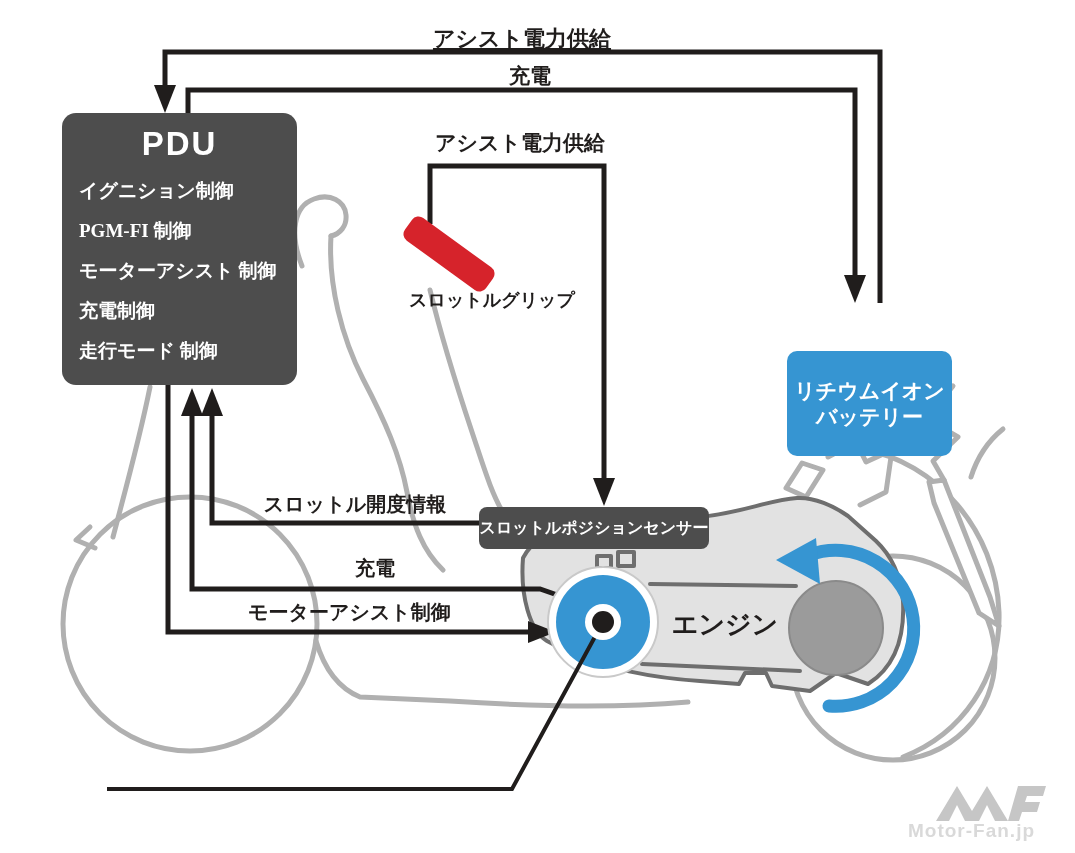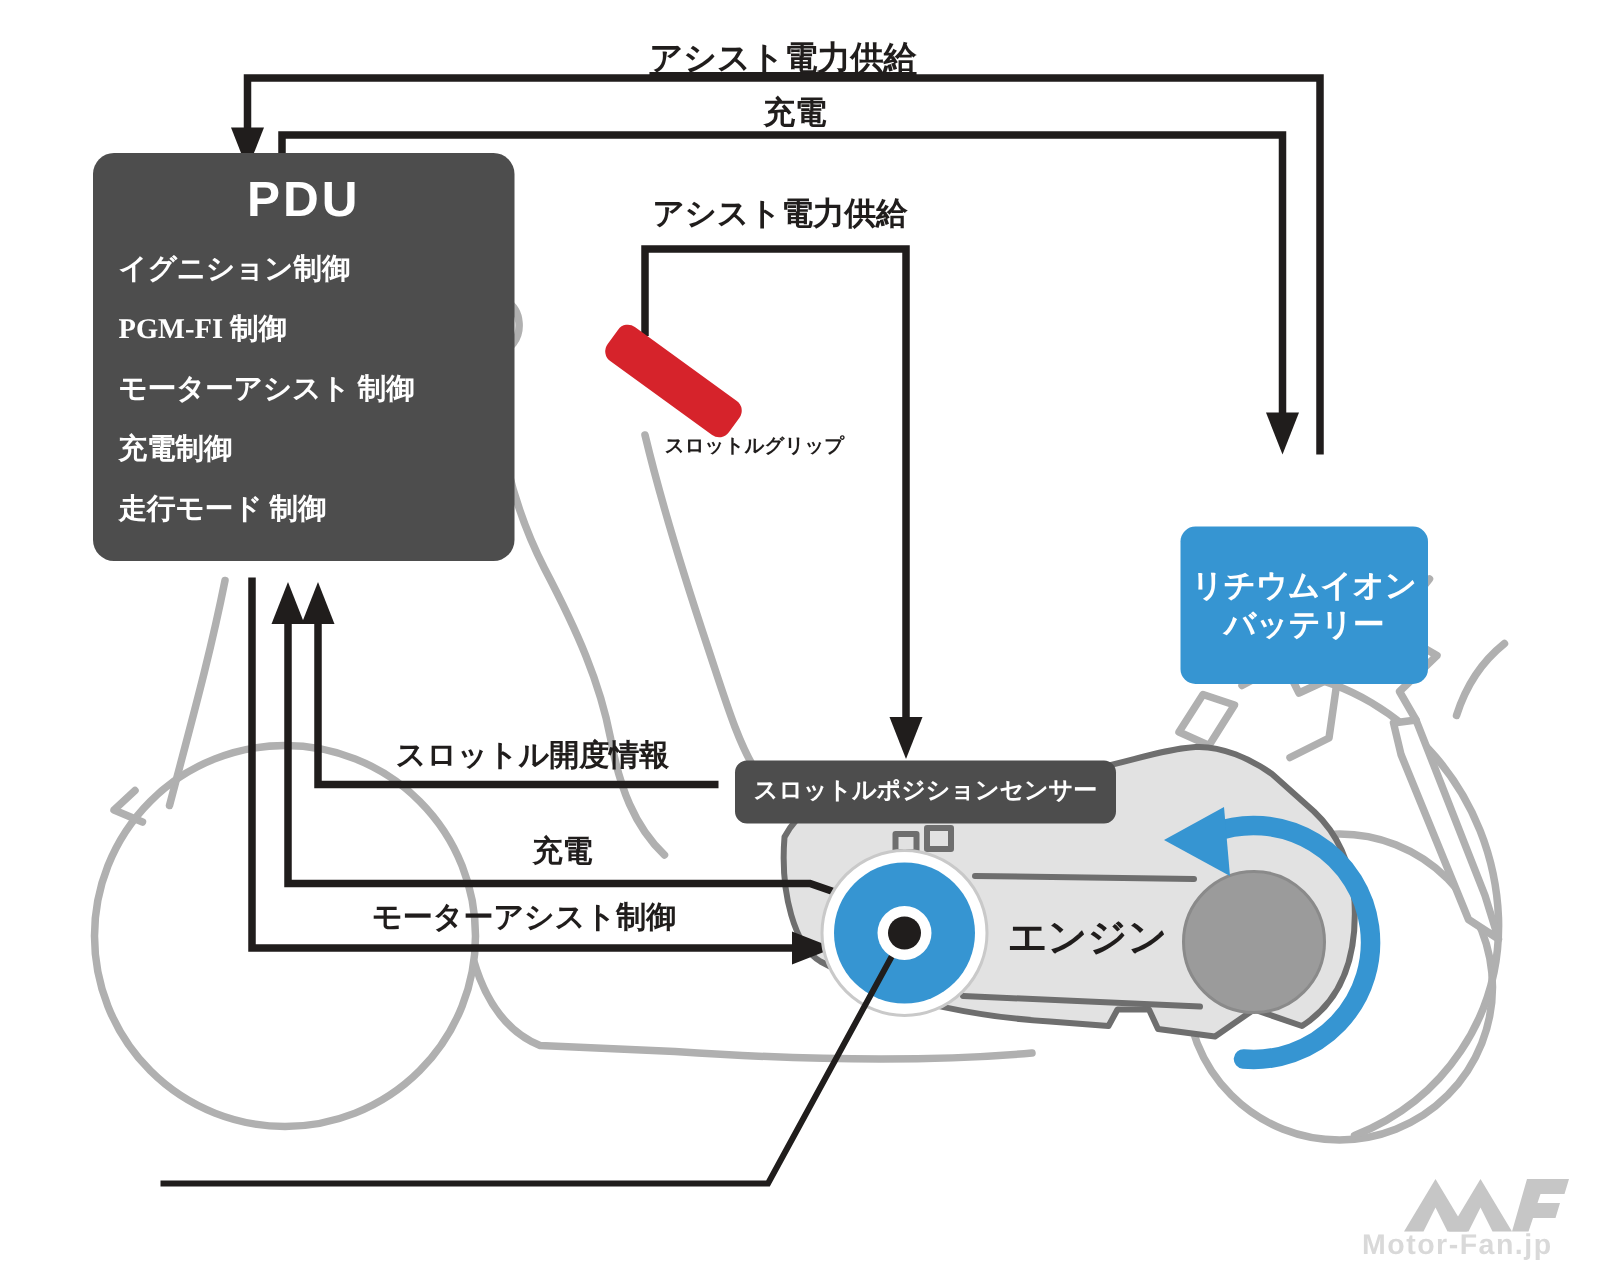--- a/index.html
+++ b/index.html
@@ -19,34 +19,33 @@
     position:relative;width:1075px;height:853px;background:#ffffff;overflow:hidden;
     font-family:"Liberation Sans","DejaVu Sans",sans-serif;
   }
   .stage svg{position:absolute;left:0;top:0;}
   .lbl{
     position:absolute;color:var(--line-black);font-weight:bold;white-space:nowrap;
     text-align:center;line-height:1.15;
   }
   .box{position:absolute;color:#ffffff;font-weight:bold;}
   .pdu{
-    left:62px;top:102px;width:235px;height:272px;background:var(--box-gray);
+    left:62px;top:113px;width:235px;height:272px;background:var(--box-gray);
     border-radius:14px;
-    padding-left:46px;
   }
   .pdu-title{position:absolute;left:0;top:12px;width:100%;text-align:center;font-size:33px;letter-spacing:2px;}
   .pdu-list{position:absolute;left:17px;top:58px;right:6px;font-family:Liberation Serif, serif;}
   .pdu-item{height:40px;line-height:40px;font-size:19px;white-space:nowrap;}
   .battery{
     left:787px;top:303px;width:165px;height:105px;background:var(--accent-blue);
     border-radius:10px;display:flex;flex-direction:column;justify-content:center;
     text-align:center;font-size:21px;line-height:26px;margin-top:48px;
   }
   .sensor{
-    left:490px;top:507px;width:254px;height:42px;background:var(--box-gray);
+    left:479px;top:507px;width:230px;height:42px;background:var(--box-gray);
     border-radius:8px;text-align:center;font-size:16px;line-height:42px;
   }
   .wm-text{
     position:absolute;left:908px;top:820px;width:170px;color:var(--watermark-text);
     font-size:19px;letter-spacing:1px;font-weight:bold;text-align:left;
   }
   
   .bike{fill:none;stroke:var(--bike-gray);stroke-width:5;stroke-linecap:round;stroke-linejoin:round;}
   .bike-fill{fill:#ffffff;stroke:var(--bike-gray);stroke-width:5;stroke-linejoin:round;}
   .eng{fill:var(--engine-fill);stroke:var(--engine-stroke);stroke-width:4;stroke-linejoin:round;}
@@ -166,20 +165,20 @@
   <div class="box battery">
     <div>リチウムイオン</div>
     <div>バッテリー</div>
   </div>
 
   <div class="box sensor">スロットルポジションセンサー</div>
 
   <div class="lbl" style="left:372px;top:26px;width:300px;font-size:22px;text-decoration:underline;">アシスト電力供給</div>
   <div class="lbl" style="left:430px;top:64px;width:200px;font-size:21px;">充電</div>
   <div class="lbl" style="left:400px;top:131px;width:240px;font-size:21px;">アシスト電力供給</div>
-  <div class="lbl" style="left:398px;top:290px;width:210px;font-size:13px;">スロットルグリップ</div>
+  <div class="lbl" style="left:387px;top:290px;width:210px;font-size:18px;">スロットルグリップ</div>
   <div class="lbl" style="left:240px;top:493px;width:230px;font-size:20px;">スロットル開度情報</div>
   <div class="lbl" style="left:320px;top:557px;width:110px;font-size:20px;">充電</div>
   <div class="lbl" style="left:248px;top:601px;width:190px;font-size:20px;">モーターアシスト制御</div>
   <div class="lbl" style="left:660px;top:610px;width:130px;font-size:26px;font-family:Liberation Serif, serif;">エンジン</div>
 
   <div class="wm-text">Motor-Fan.jp</div>
 </div>
 
 </body></html>

